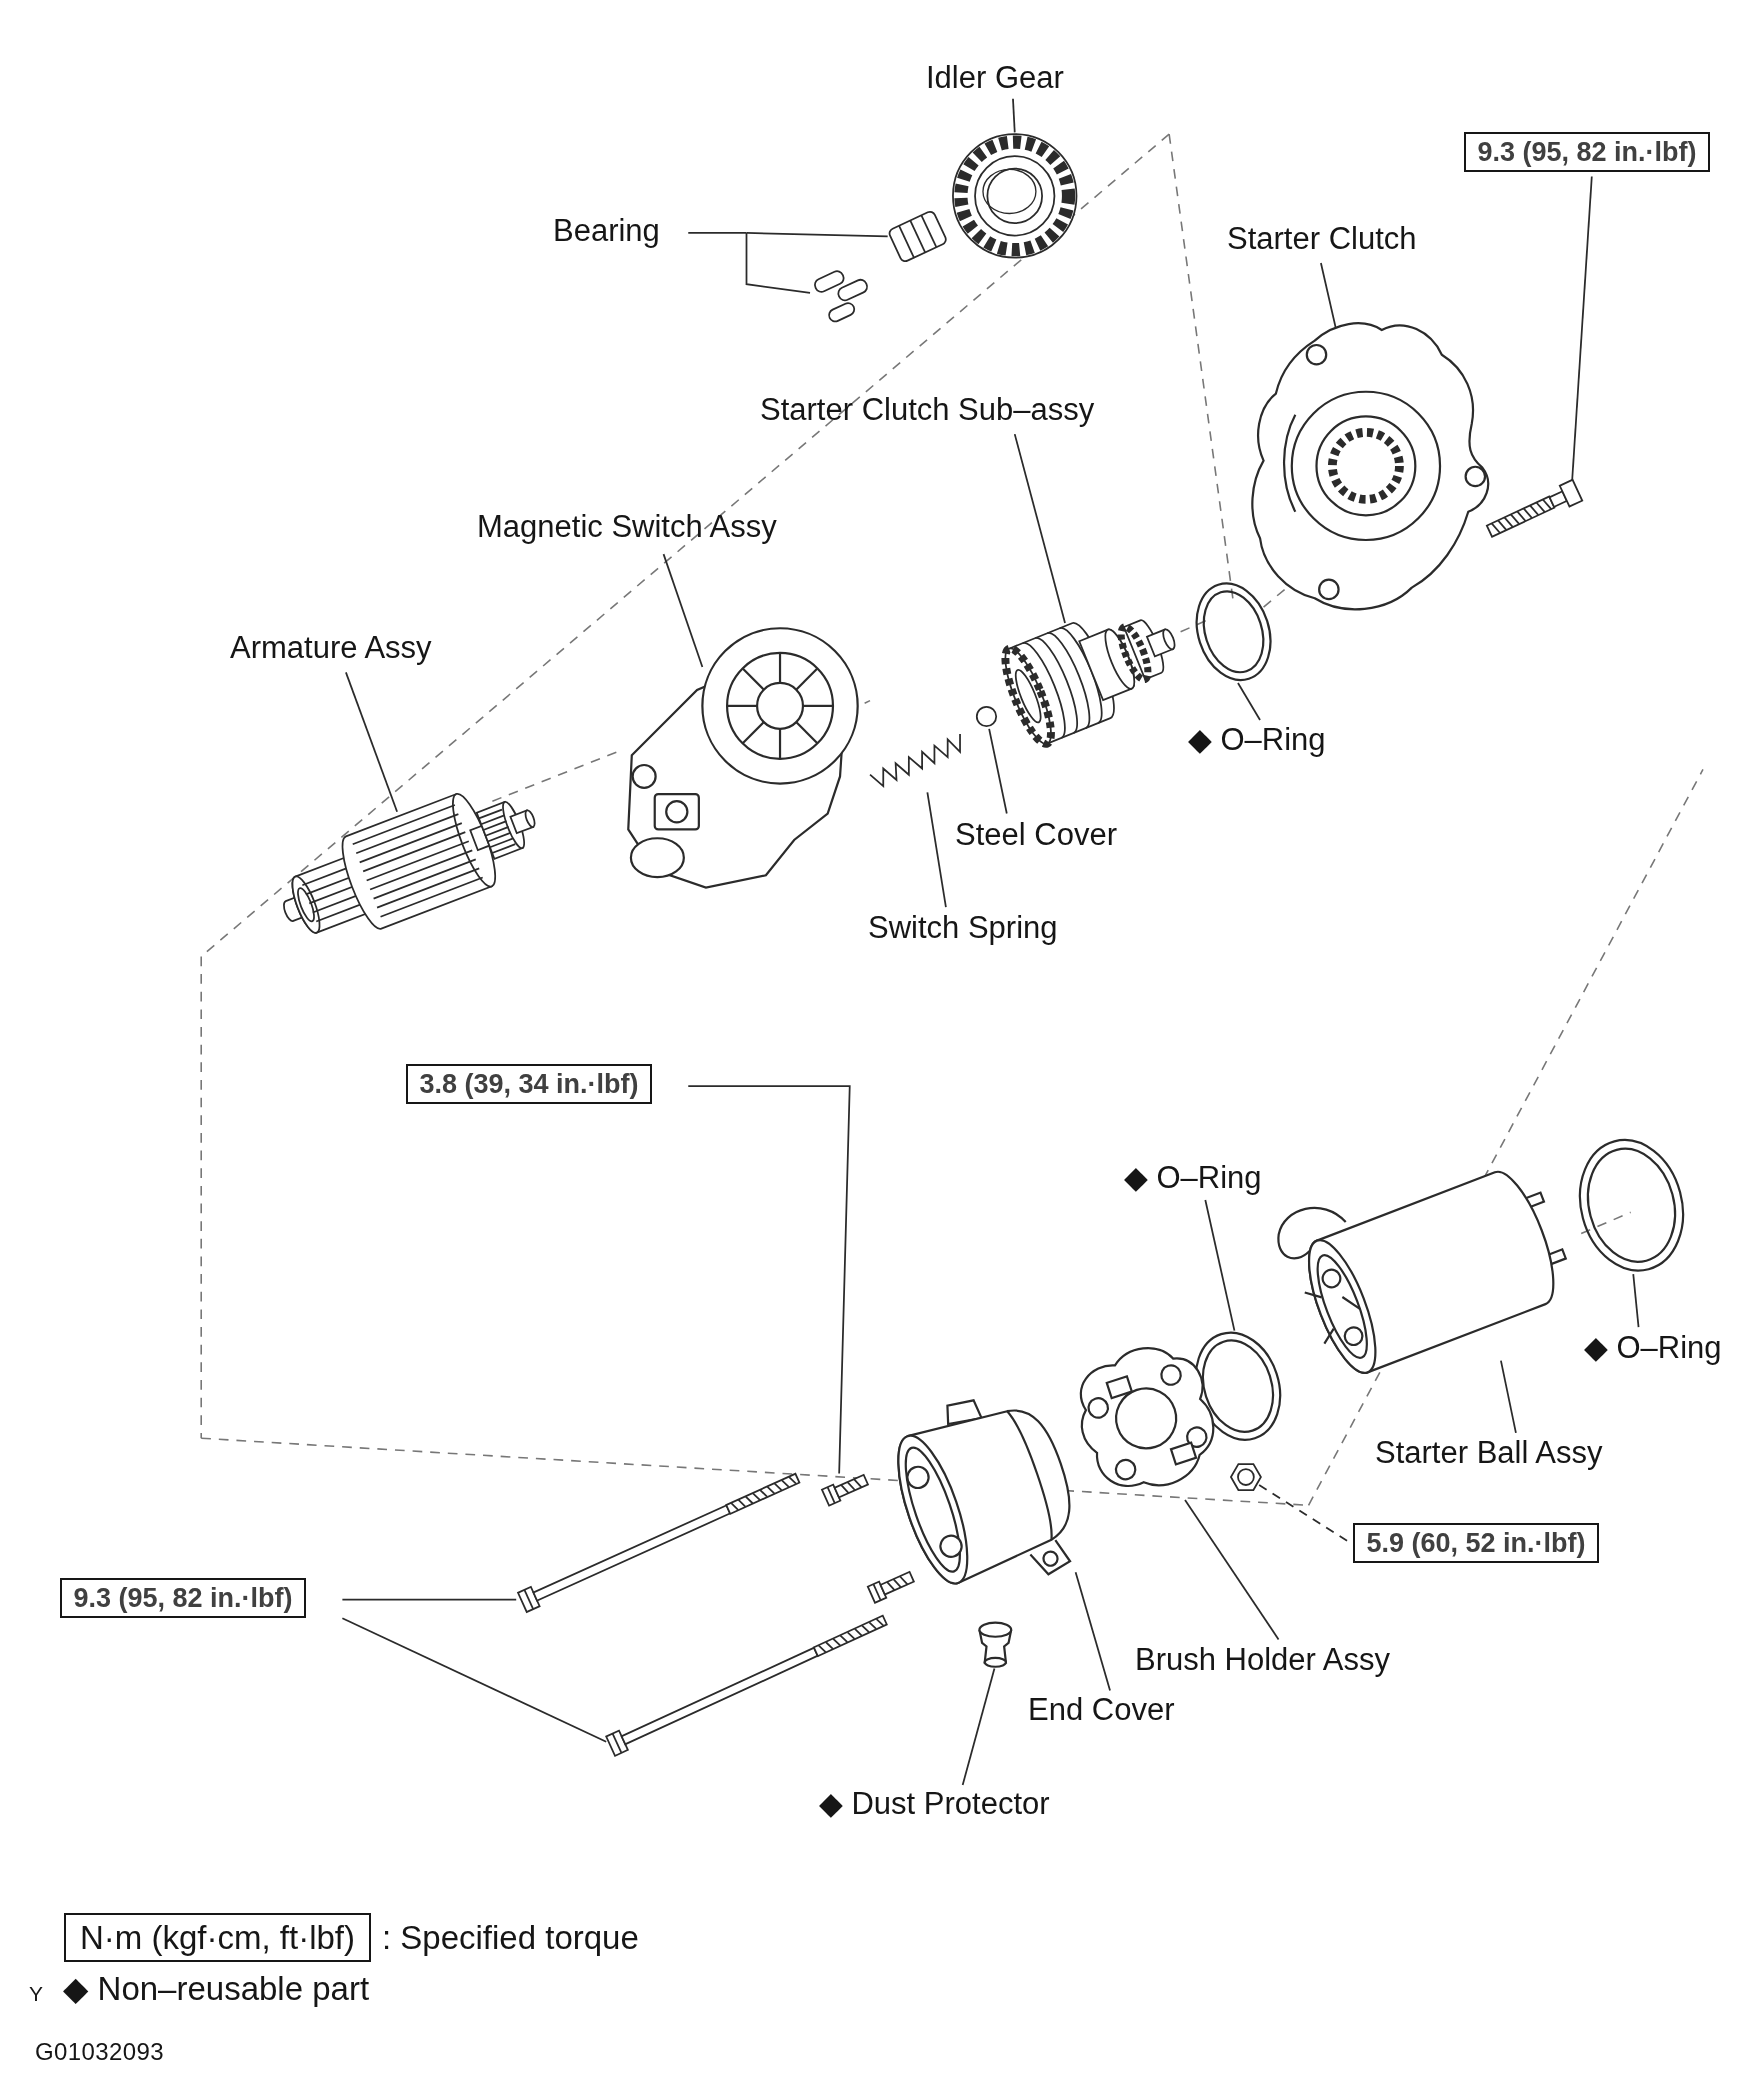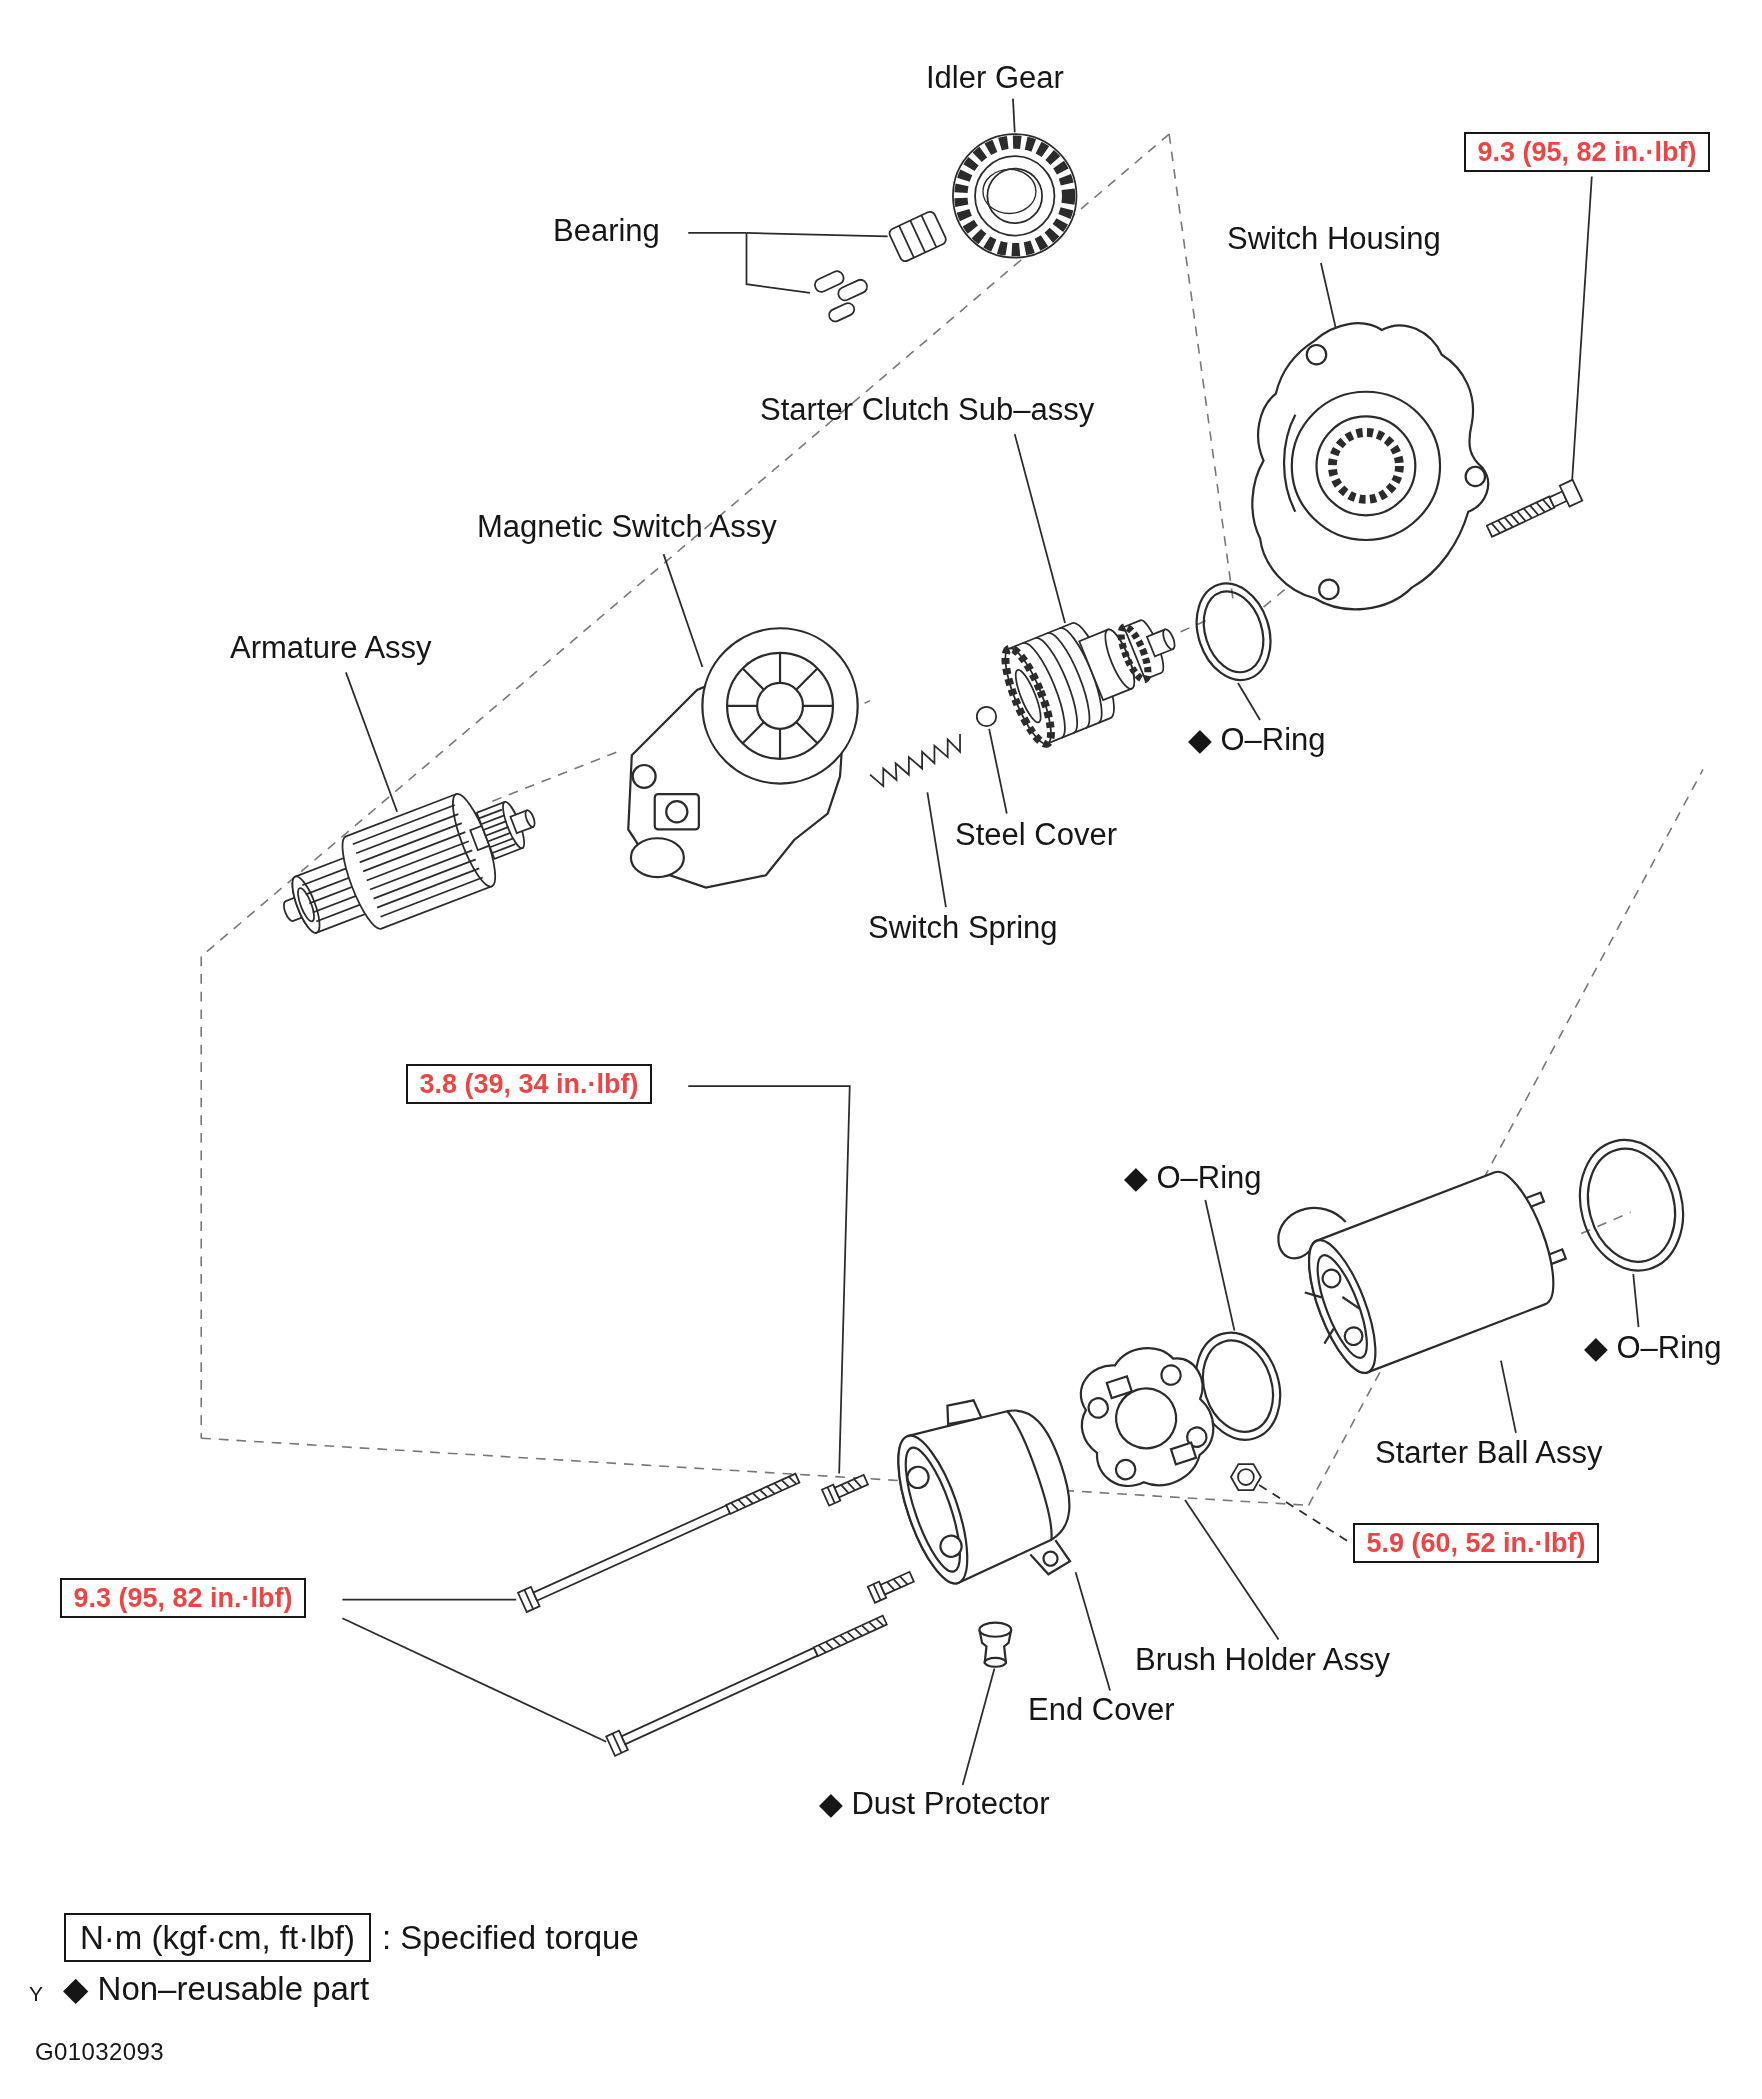--- a/index.html
+++ b/index.html
@@ -6,21 +6,21 @@
   html,body{margin:0;padding:0;background:#dedede}
   .canvas{
     position:relative;width:1763px;height:2100px;background:#ffffff;
     font-family:"Liberation Sans",sans-serif;color:#161616;overflow:hidden;
   }
   svg.drawing{position:absolute;left:0;top:0}
   .lbl{position:absolute;white-space:nowrap;font-size:31px;line-height:1.15;color:#161616}
   .lbl.big{font-size:33px}
   .torque-box{
     position:absolute;white-space:nowrap;border:2.6px solid #161616;background:#fff;
-    padding:2.6px 11.5px;font-size:27px;font-weight:700;color:#ef4444;
+    padding:2.6px 11.5px;font-size:27px;font-weight:700;color:#404040;
   }
   .legend-row{position:absolute;display:flex;align-items:center;gap:11px}
   .legend-unit{border:2.6px solid #161616;padding:3.5px 14px;font-size:33px;white-space:nowrap}
   .legend-desc{font-size:33px;white-space:nowrap}
   .small-mark{position:absolute;font-size:21px}
   .figure-id{position:absolute;font-size:24px;letter-spacing:0.4px}
 </style>
 </head>
 <body>
 
@@ -286,21 +286,21 @@
 
     <g stroke="#2b2b2b" stroke-width="2.5" fill="#fff">
       <path d="M1110 1847 L1113 1862 L1118 1866 L1116 1884 L1140 1884 L1138 1866 L1143 1862 L1146 1847"></path>
       <ellipse cx="1128" cy="1847" rx="18" ry="8"></ellipse>
       <ellipse cx="1128" cy="1884" rx="12" ry="5"></ellipse>
     </g>
   </svg>
 
   <div class="lbl" style="left:926px;top:60px">Idler Gear</div>
   <div class="lbl" style="left:553px;top:213px">Bearing</div>
-  <div class="lbl" style="left:1227px;top:221px">Switch Housing</div>
+  <div class="lbl" style="left:1227px;top:221px">Starter Clutch</div>
   <div class="lbl" style="left:760px;top:392px">Starter Clutch Sub–assy</div>
   <div class="lbl" style="left:477px;top:509px">Magnetic Switch Assy</div>
   <div class="lbl" style="left:230px;top:630px">Armature Assy</div>
   <div class="lbl" style="left:1188px;top:722px">◆ O–Ring</div>
   <div class="lbl" style="left:955px;top:817px">Steel Cover</div>
   <div class="lbl" style="left:868px;top:910px">Switch Spring</div>
   <div class="lbl" style="left:1124px;top:1160px">◆ O–Ring</div>
   <div class="lbl" style="left:1584px;top:1330px">◆ O–Ring</div>
   <div class="lbl" style="left:1375px;top:1435px">Starter Ball Assy</div>
   <div class="lbl" style="left:1135px;top:1642px">Brush Holder Assy</div>

